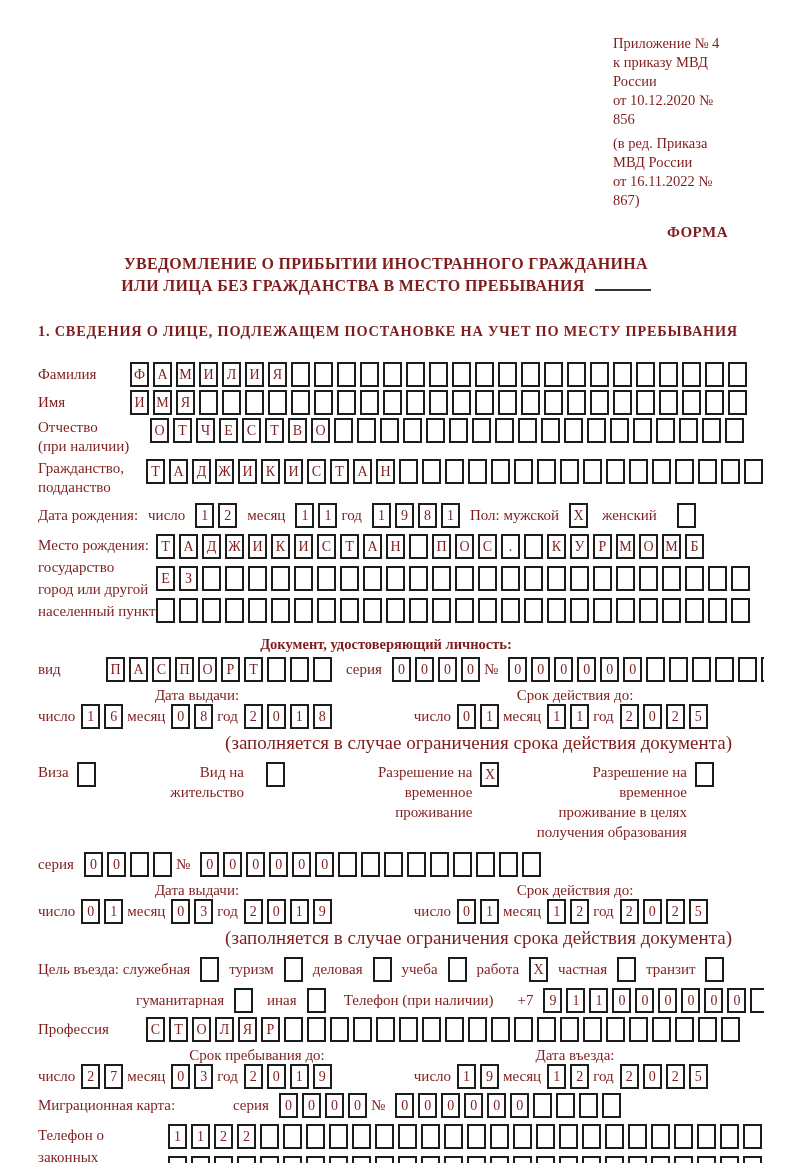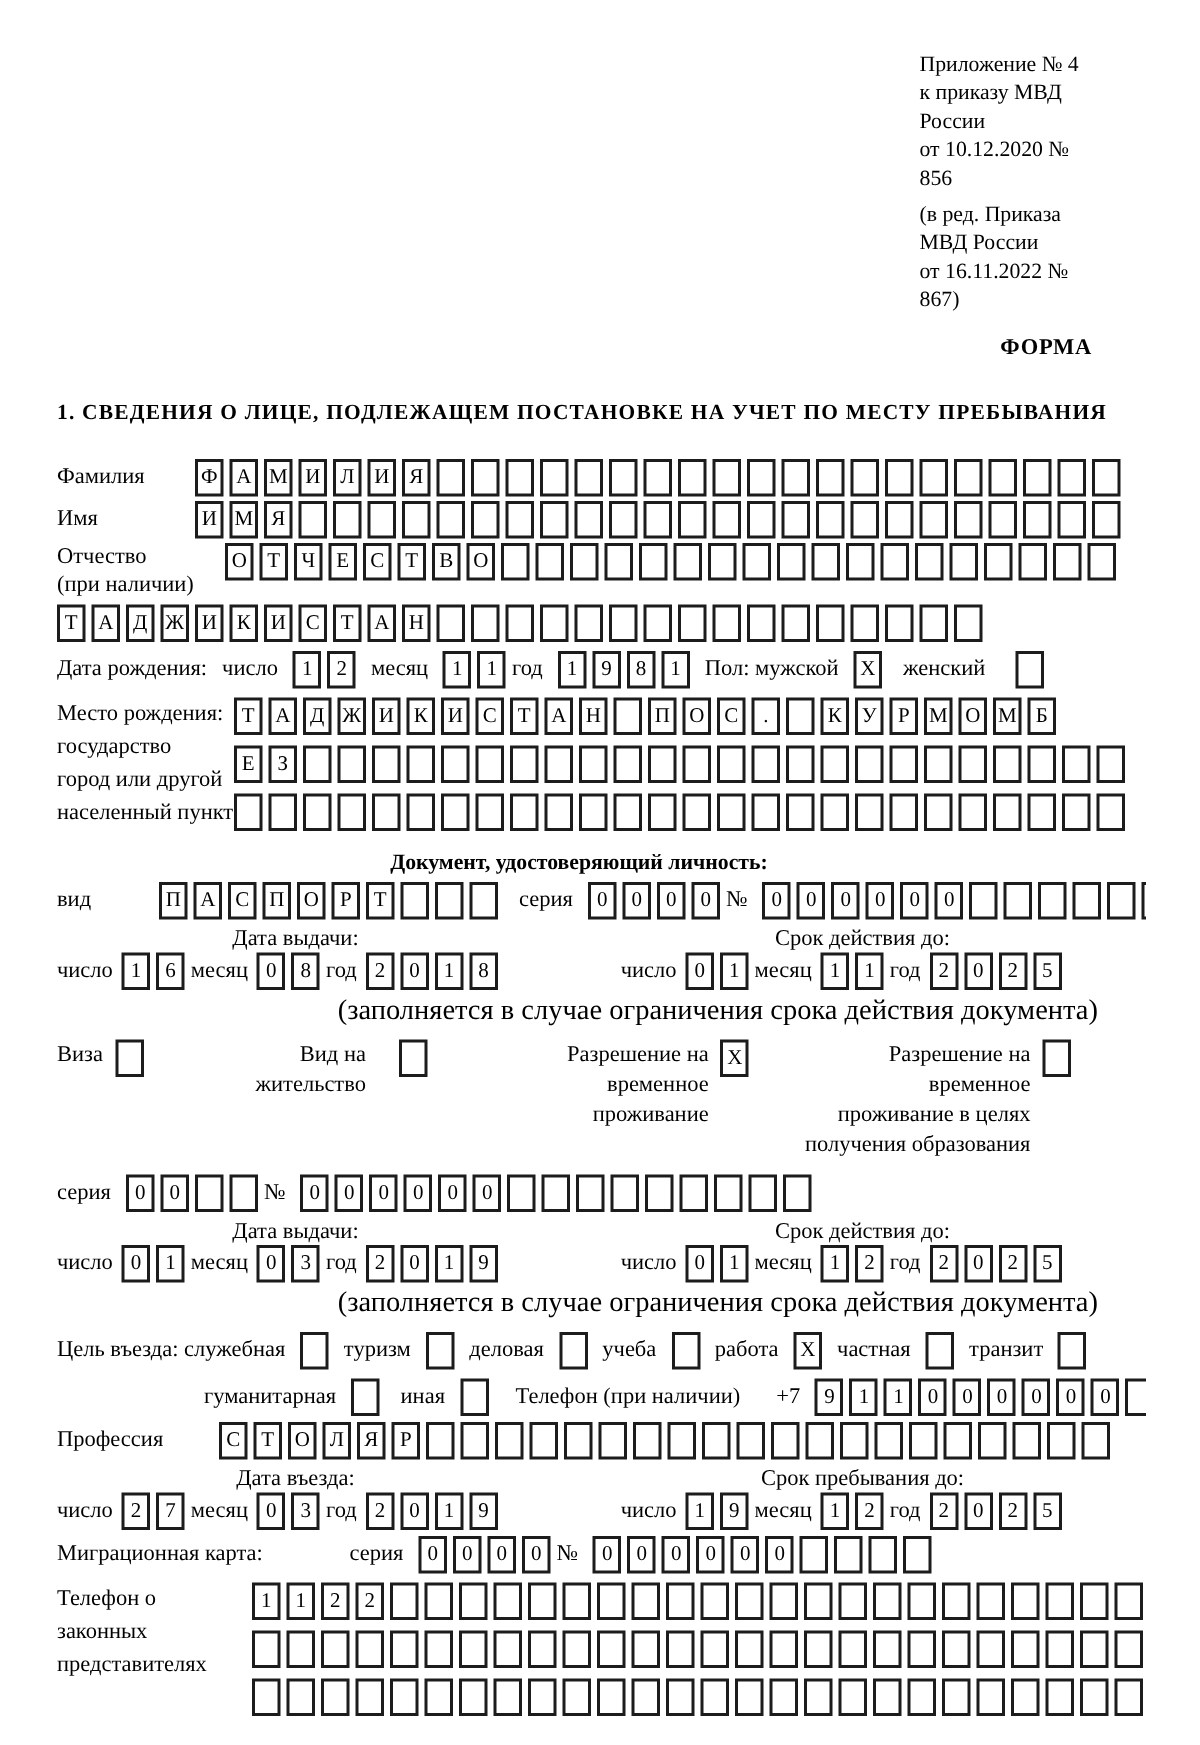--- a/index.html
+++ b/index.html
@@ -1,18 +1,18 @@
 <!DOCTYPE html>
 <html><head>
 <meta charset="utf-8">
 <style>
   html,body { margin:0; padding:0; background:#fff; }
   .page {
     width:764px; height:1163px; box-sizing:border-box; overflow:hidden;
-    background:#fff; color:#000000;
+    background:#fff; color:#7f1d1d;
     font-family:"Liberation Serif", "DejaVu Serif", serif;
     font-size:15px; padding:34px 30px 0 38px; position:relative;
   }
   .apx { margin-left:575px; font-size:14.5px; line-height:19px; }
   .apx .gap { height:5px; }
   .forma { text-align:right; font-weight:bold; margin:14px 6px 0 0; font-size:15px; letter-spacing:.5px; }
   .title { text-align:center; font-weight:bold; font-size:16px; line-height:22px; margin-top:12px; letter-spacing:.3px; }
   .blank-line { display:inline-block; width:56px; border-bottom:2px solid #333; height:14px; margin-left:10px; }
   .sec1 { text-align:center; font-weight:bold; font-size:14.3px; margin-top:26px; letter-spacing:.8px; white-space:nowrap; }
 
@@ -59,20 +59,24 @@
     <div>Приложение № 4</div>
     <div>к приказу МВД России</div>
     <div>от 10.12.2020 № 856</div>
     <div class="gap"></div>
     <div>(в ред. Приказа МВД России</div>
     <div>от 16.11.2022 № 867)</div>
   </div>
 
   <div class="forma">ФОРМА</div>
 
+  <div class="title">
+    <div>УВЕДОМЛЕНИЕ О ПРИБЫТИИ ИНОСТРАННОГО ГРАЖДАНИНА</div>
+    <div><span>ИЛИ ЛИЦА БЕЗ ГРАЖДАНСТВА В МЕСТО ПРЕБЫВАНИЯ</span><span class="blank-line"></span></div>
+  </div>
 
   <div class="sec1">1. СВЕДЕНИЯ О ЛИЦЕ, ПОДЛЕЖАЩЕМ ПОСТАНОВКЕ НА УЧЕТ ПО МЕСТУ ПРЕБЫВАНИЯ</div>
 
   <div class="form">
 
     <div class="frow">
       <span class="lab lw92">Фамилия</span>
       <span class="cells">
           <span class="cell">Ф</span>
           <span class="cell">А</span>
@@ -166,20 +170,24 @@
           <span class="cell"></span>
           <span class="cell"></span>
           <span class="cell"></span>
           <span class="cell"></span>
           <span class="cell"></span>
           <span class="cell"></span>
         </span>
     </div>
 
     <div class="frow top">
+      <span class="lab lw108 ml2">
+        <span>Гражданство,</span><br>
+        <span>подданство</span>
+      </span>
       <span class="cells">
           <span class="cell">Т</span>
           <span class="cell">А</span>
           <span class="cell">Д</span>
           <span class="cell">Ж</span>
           <span class="cell">И</span>
           <span class="cell">К</span>
           <span class="cell">И</span>
           <span class="cell">С</span>
           <span class="cell">Т</span>
@@ -593,22 +601,22 @@
           <span class="cell"></span>
           <span class="cell"></span>
           <span class="cell"></span>
           <span class="cell"></span>
           <span class="cell"></span>
           <span class="cell"></span>
         </span>
     </div>
 
     <div class="dates-head">
+      <span class="dh dh2">Срок пребывания до:</span>
       <span class="dh dh1">Дата въезда:</span>
-      <span class="dh dh2">Срок пребывания до:</span>
     </div>
     <div class="frow">
       <span class="dgroup">
         <span class="lab">число</span>
         <span class="cells">
             <span class="cell">2</span>
             <span class="cell">7</span>
           </span>
         <span class="lab">месяц</span>
         <span class="cells">

